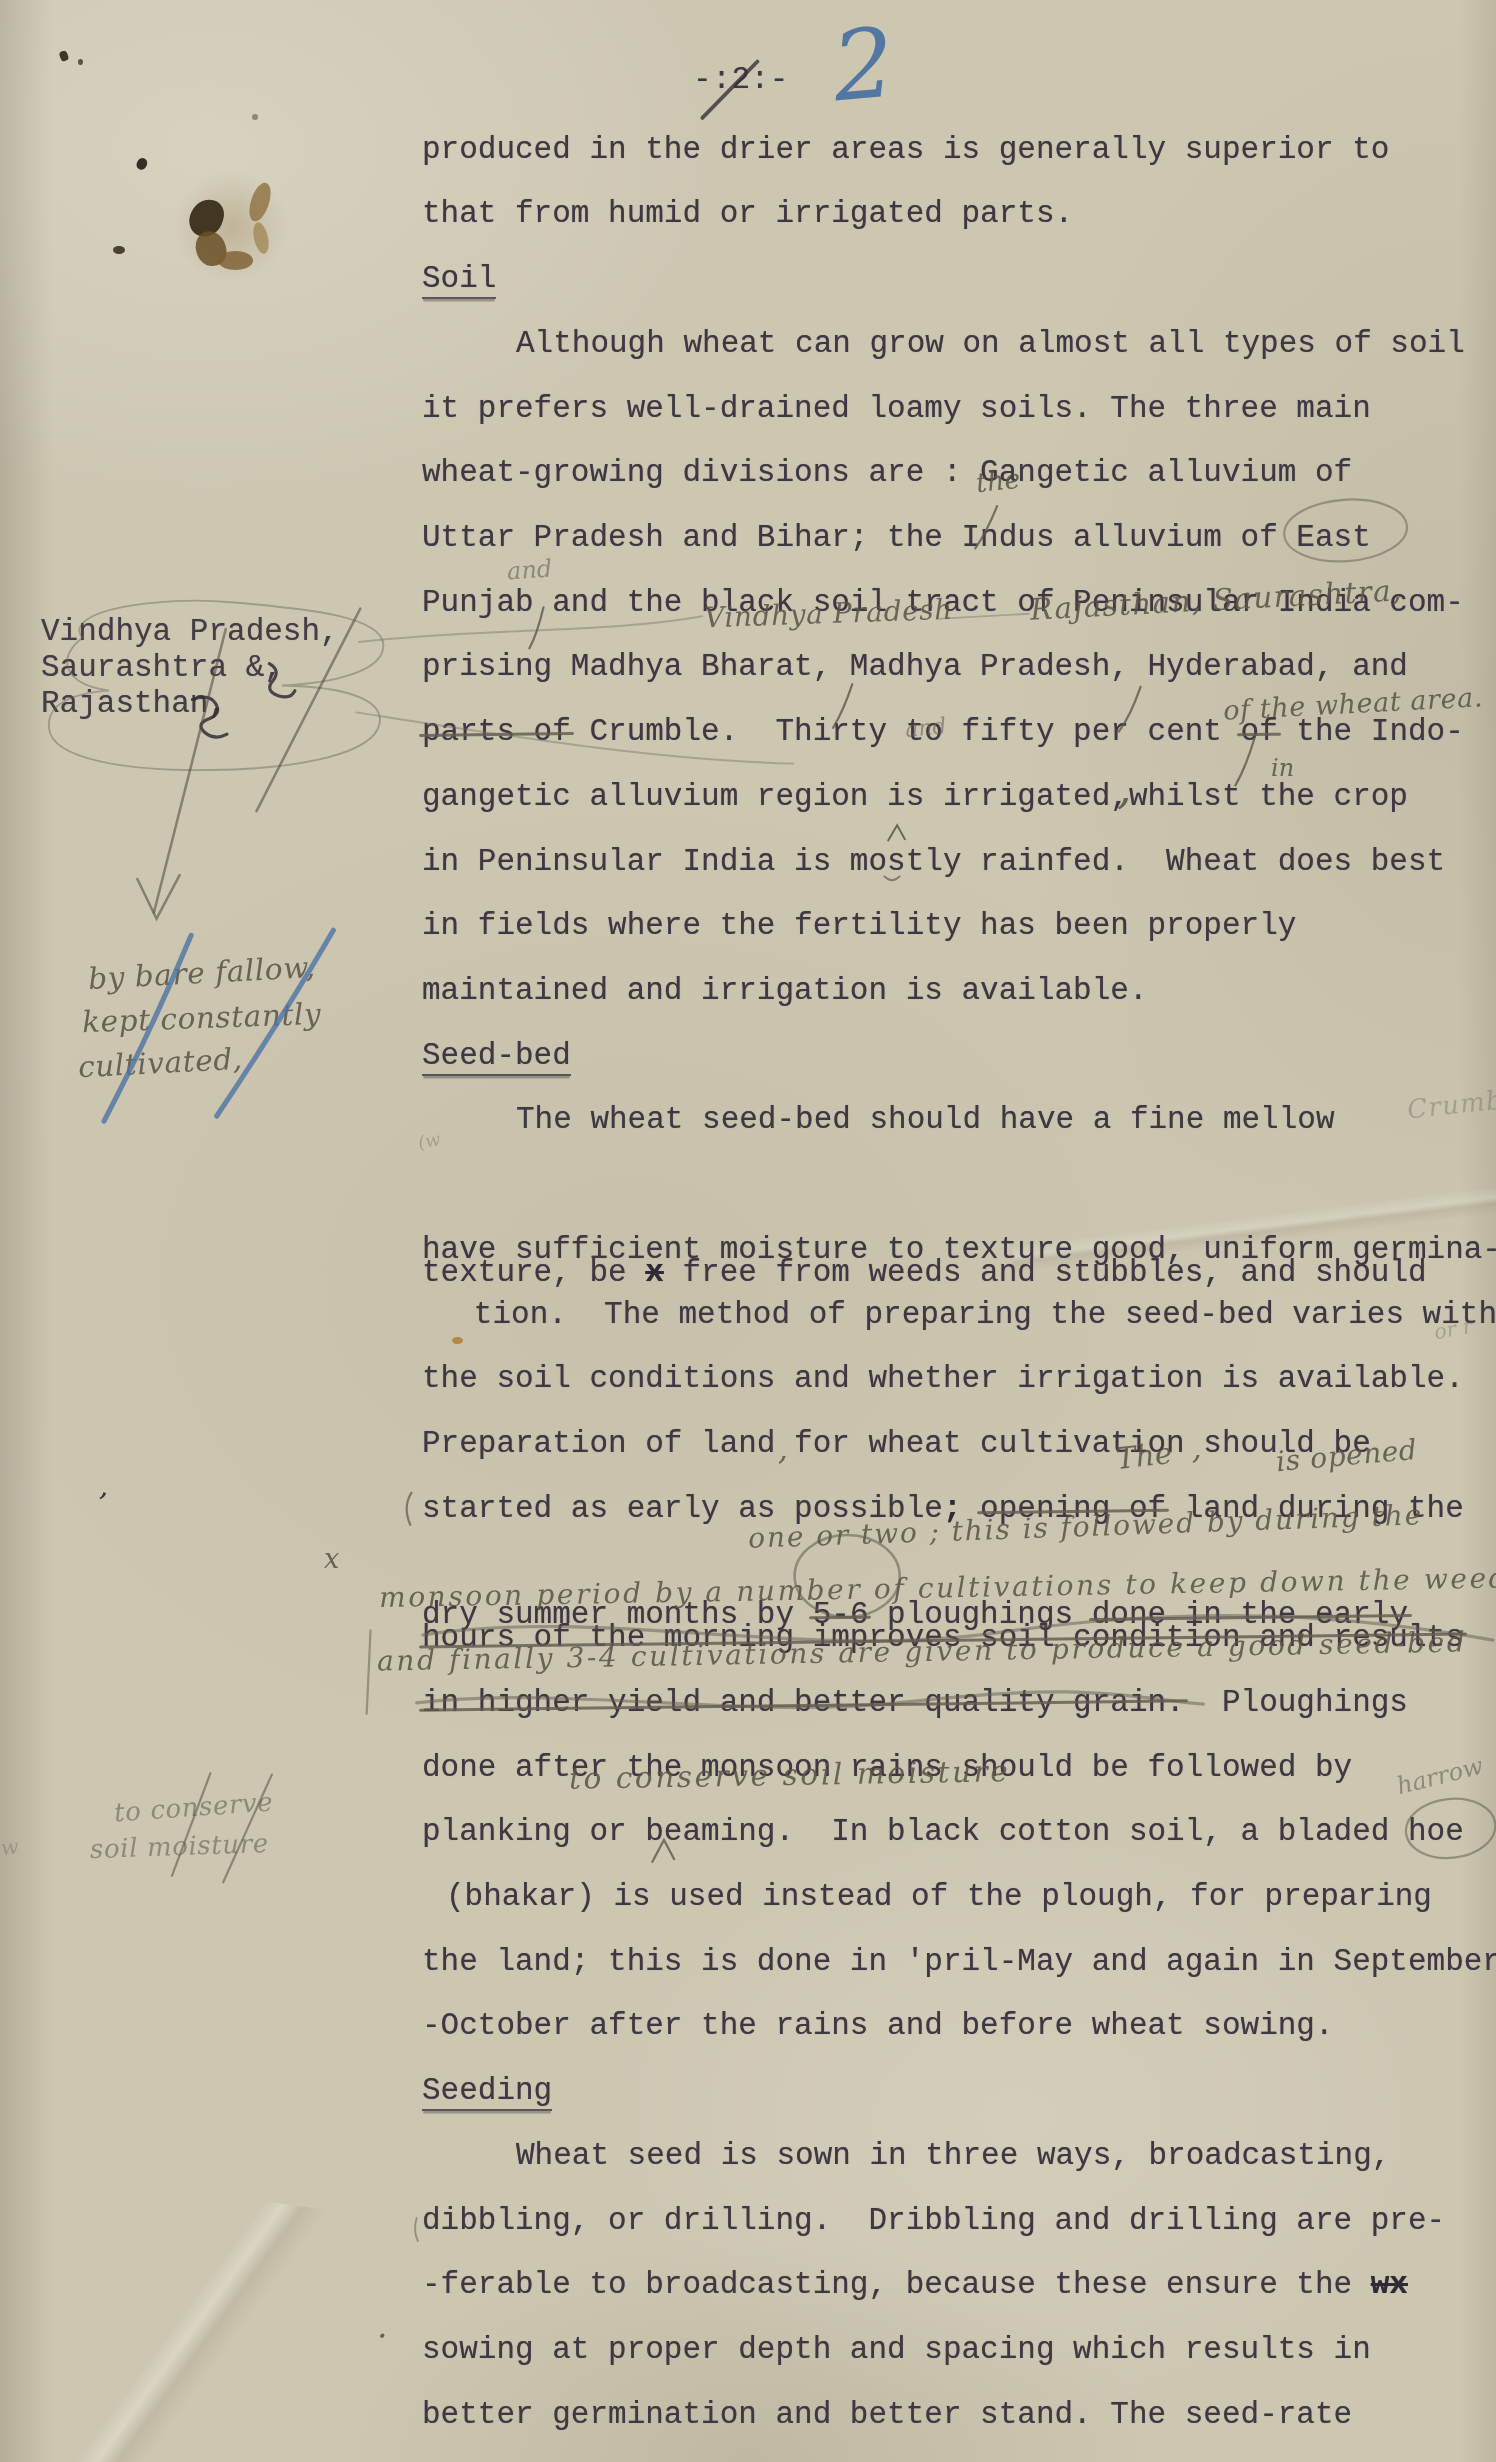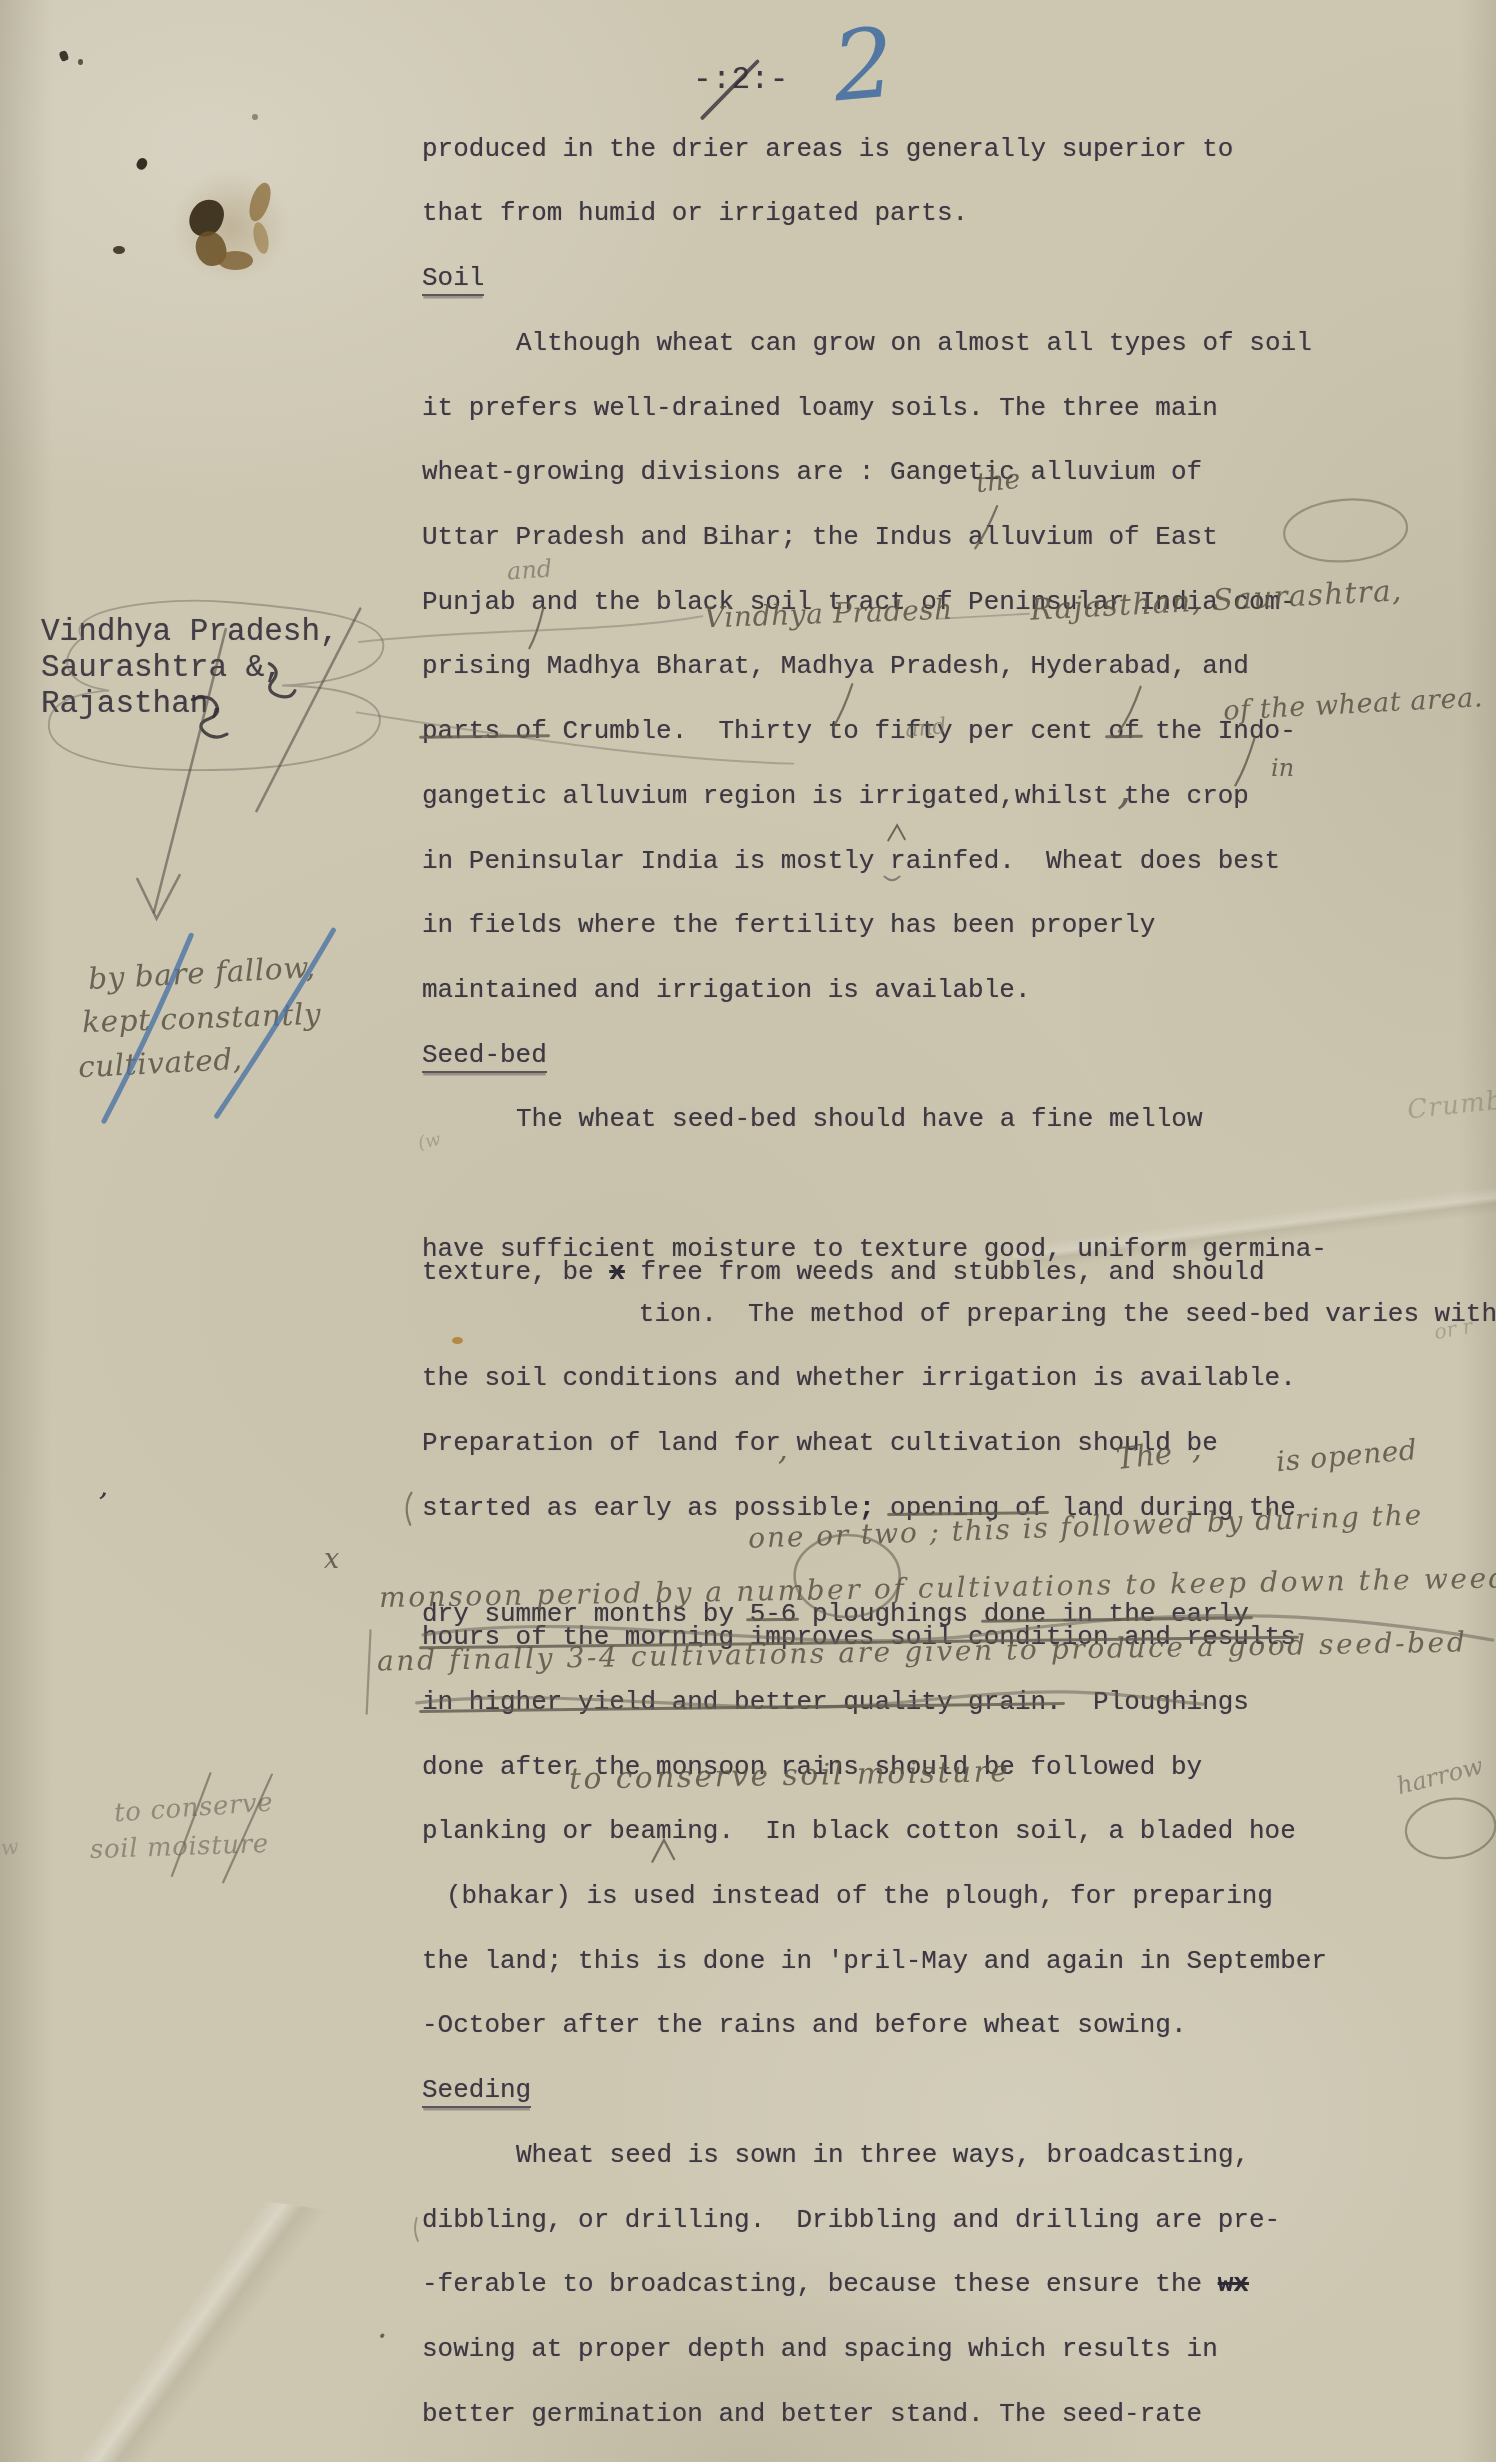--- a/index.html
+++ b/index.html
@@ -13,21 +13,21 @@
       radial-gradient(641px 961px at 97% 28%, rgba(135,126,102,.14), transparent 70%),
       radial-gradient(961px 705px at 42% 52%, rgba(148,139,114,.10), transparent 72%),
       radial-gradient(705px 513px at 68% 86%, rgba(255,255,250,.12), transparent 60%),
       radial-gradient(577px 320px at 50% 100%, rgba(120,112,90,.16), transparent 70%),
       linear-gradient(90deg, rgba(105,96,76,.25), rgba(105,96,76,0) 3.5%, rgba(105,96,76,0) 97.5%, rgba(105,96,76,.16));
     font-family:"Liberation Mono","DejaVu Sans Mono",monospace;
   }
   
   .tline{
     position:absolute;left:422px;right:0;height:40px;
-    font-size:26px;line-height:37px;
+    font-size:31px;line-height:37px;
     color:#3e3842;
     white-space:pre;
     text-shadow:0 0 0.8px rgba(66,60,72,.55);
   }
   .tline.indent{padding-left:94px;}
   .head{
     border-bottom:2.2px solid rgba(72,66,74,.85);
     box-shadow:0 3.8px 0 -1.3px rgba(72,66,74,.40);
     padding-bottom:1px;
   }

